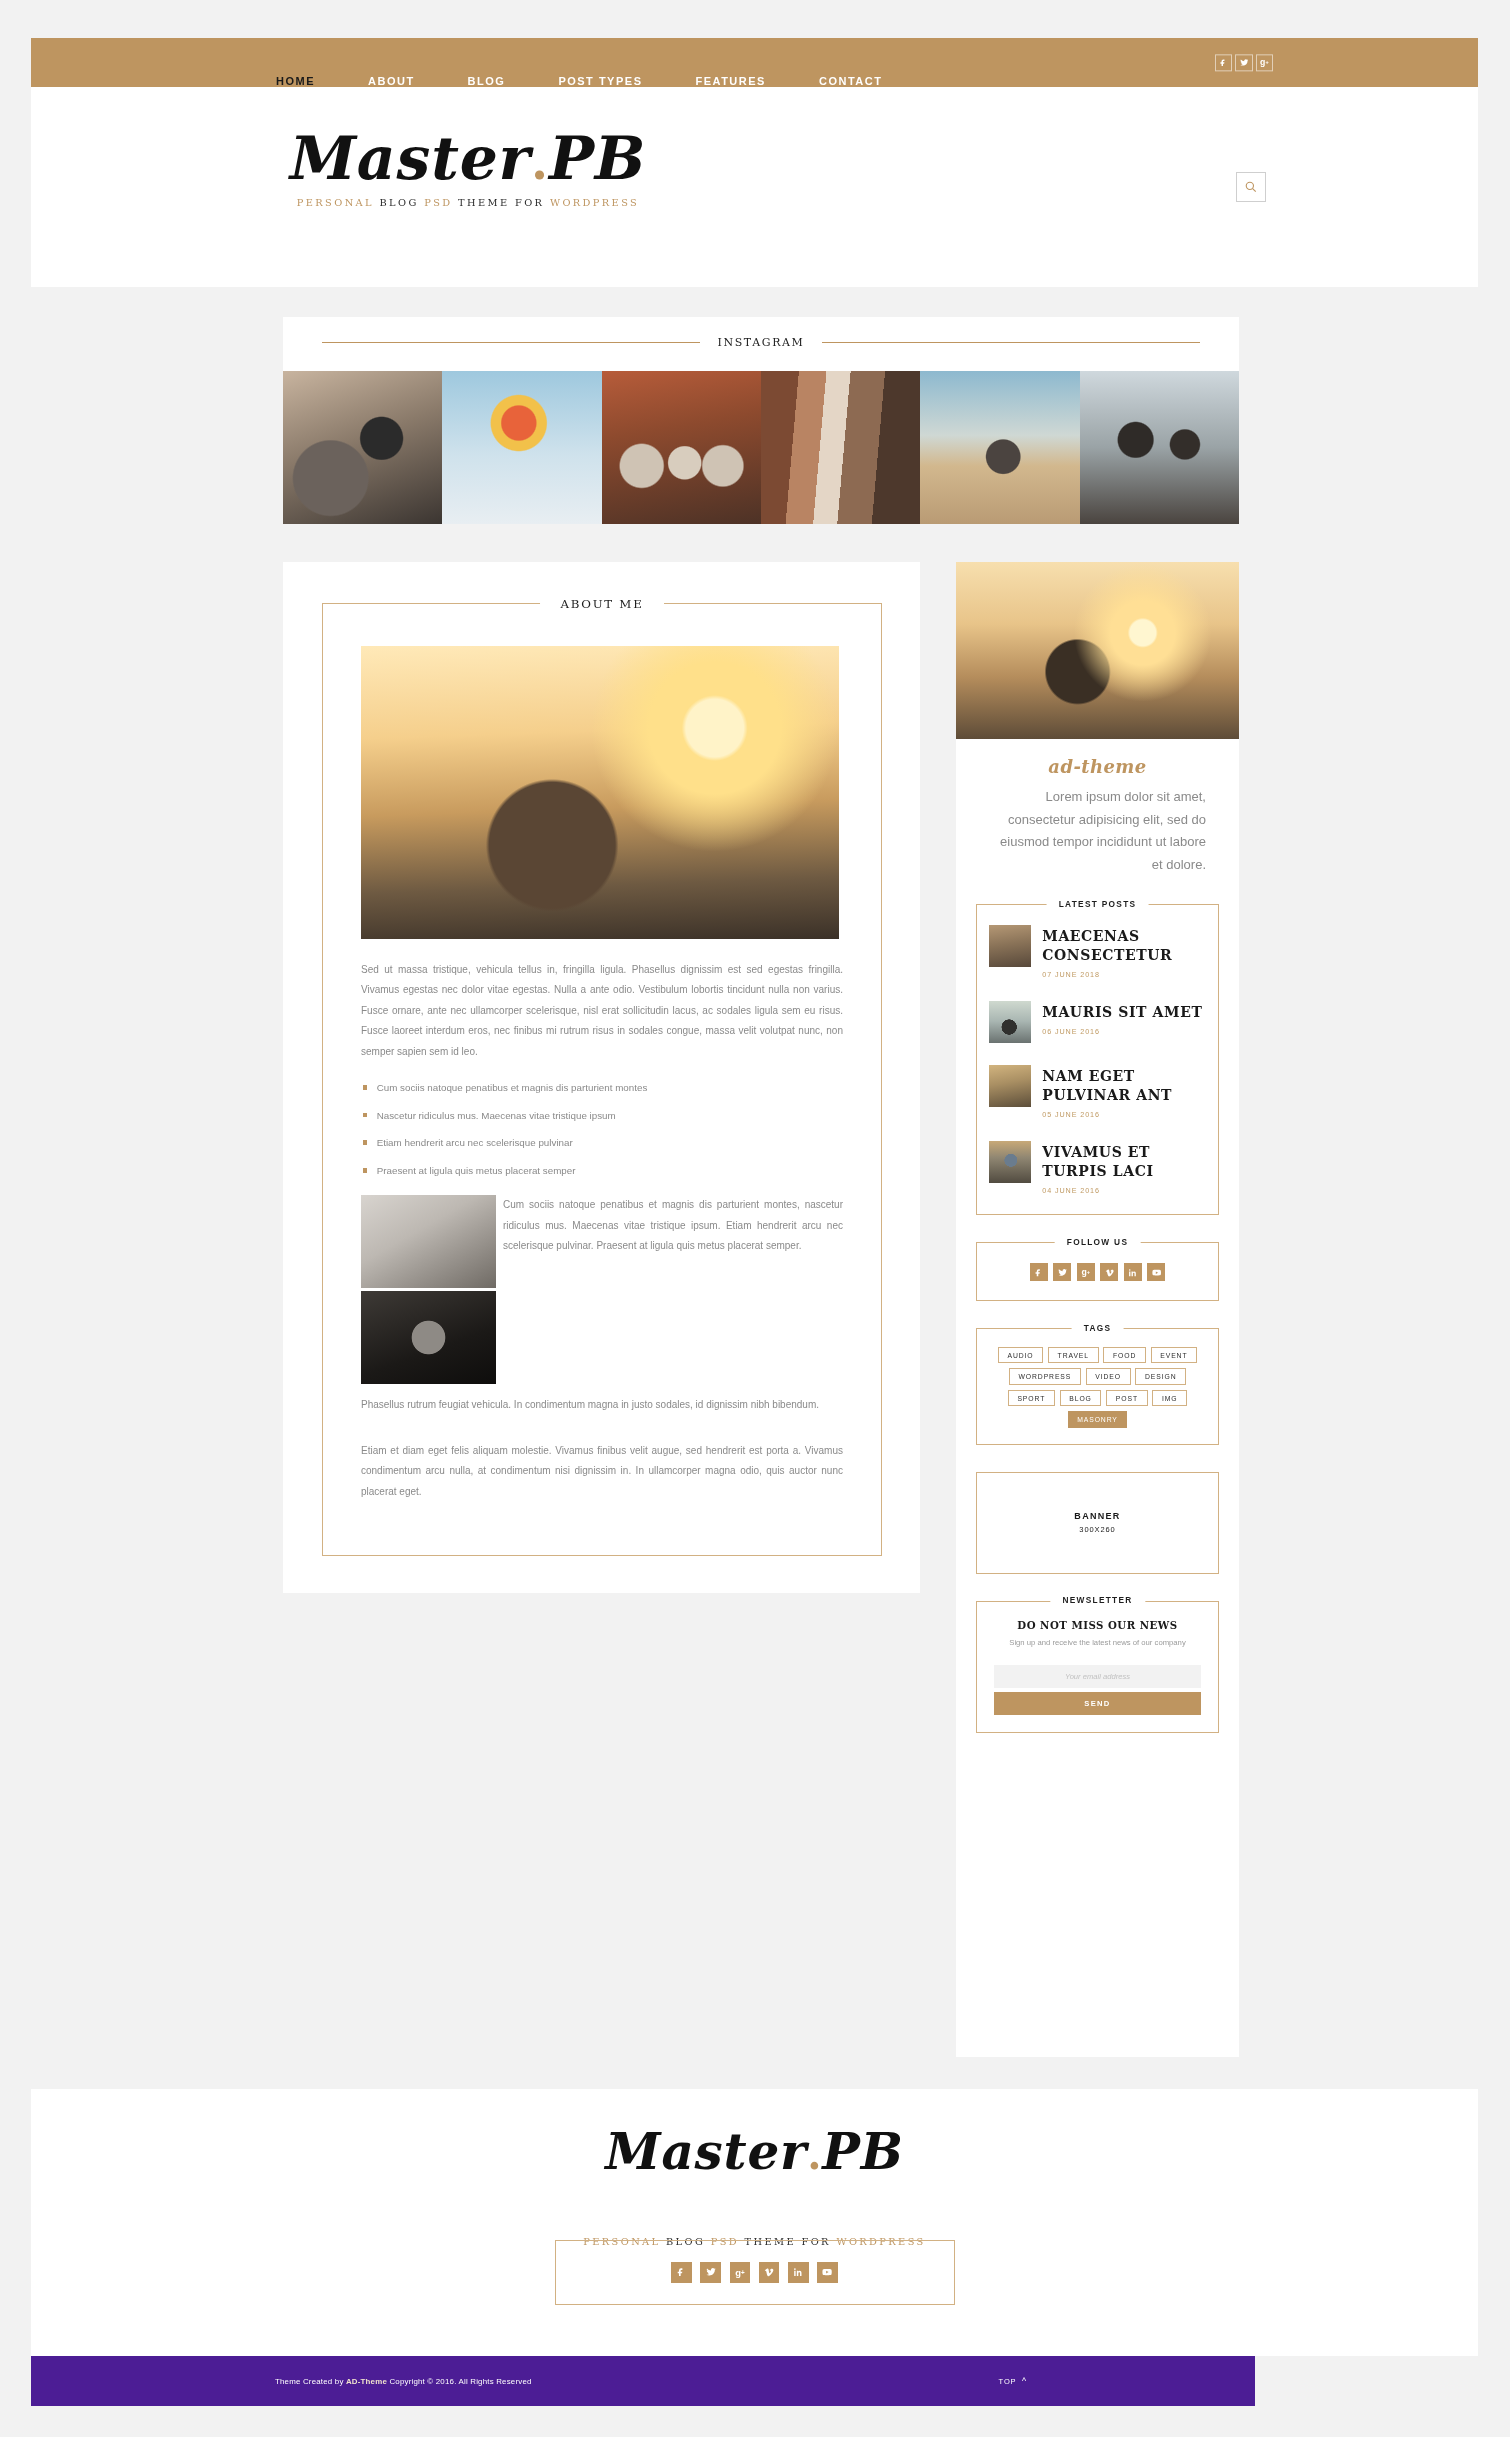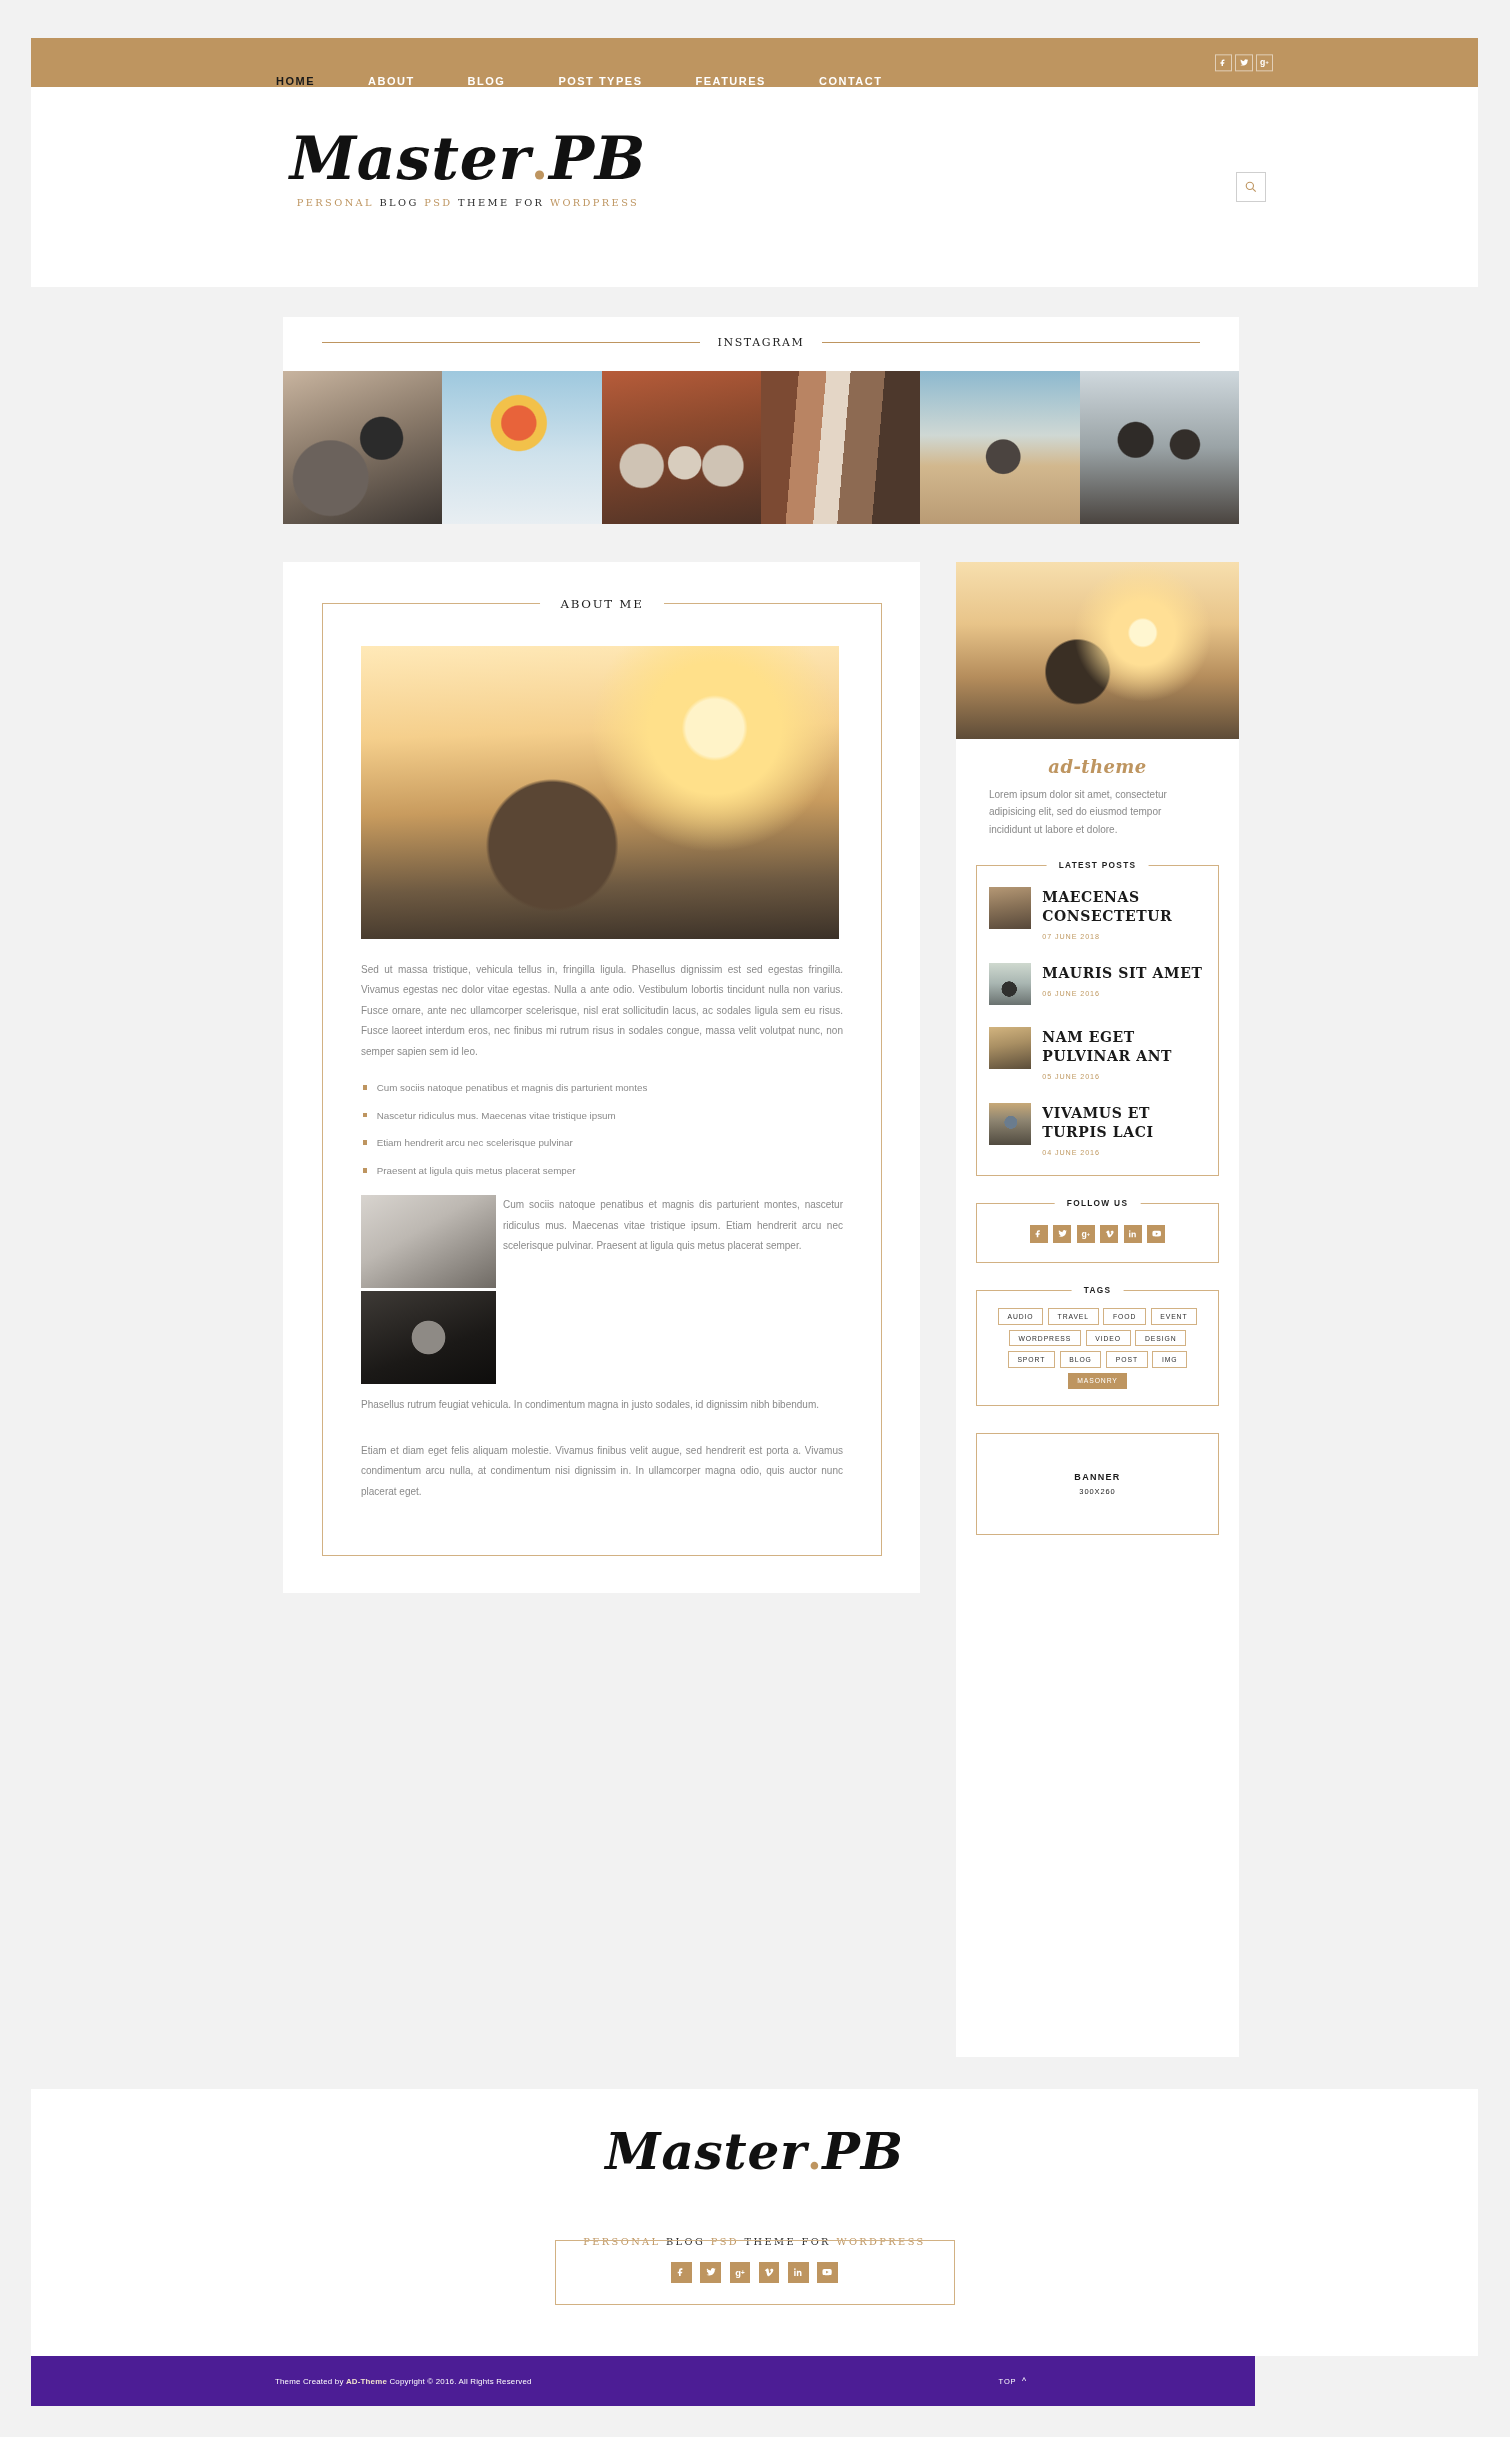--- a/index.html
+++ b/index.html
@@ -230,22 +230,22 @@
     font-weight: bold; white-space: nowrap;
   }
 
   .ad-hero { width: 283px; height: 177px; position: relative; overflow: hidden; }
   .ad-name {
     text-align: center; margin-top: 17.3px;
     font-family: "DejaVu Serif", serif; font-style: italic; font-weight: bold;
     font-size: 18px; color: #be9560; letter-spacing: 0.4px;
   }
   .ad-desc {
-    text-align: left; margin: 8.7px 33px 0 33px;
-    font-size: 10px; line-height: 1.75; color: #8a8a8a;
+    text-align: right; margin: 8.7px 33px 0 33px;
+    font-size: 13px; line-height: 1.75; color: #8a8a8a;
   }
 
   .post { display: flex; padding: 11px 12.6px; align-items: flex-start; }
   .post .pimg { width: 42px; height: 42px; flex: none; position: relative; overflow: hidden; }
   .post .pbody { margin-left: 11px; padding-top: 1.6px; }
   .post .ptitle {
     font-family: "DejaVu Serif", serif;
     font-size: 14px; letter-spacing: 0.6px; color: #1a1a1a;
     line-height: 1.35; font-weight: bold;
   }
@@ -550,20 +550,31 @@
       </div>
     </div>
 
     <div class="widget">
       <div class="banner-box">
         <div class="bt">BANNER</div>
         <div class="bs">300X260</div>
       </div>
     </div>
 
+    <div class="widget">
+      <div class="widget-box">
+        <div class="widget-title">NEWSLETTER</div>
+        <div class="news-inner">
+          <div class="news-head">DO NOT MISS OUR NEWS</div>
+          <div class="news-sub">Sign up and receive the latest news of our company</div>
+          <input class="news-input" type="text" placeholder="Your email address" style="">
+          <button class="news-send">SEND</button>
+        </div>
+      </div>
+    </div>
 
   </div>
 
   <div class="footer">
     <div class="footer-logo">
       <div class="logo-script"><span>Master</span><span class="dot">.</span><span>PB</span></div>
     </div>
     <div class="footer-tagline">
       <div class="logo-tag">
         <span class="g">PERSONAL</span>

